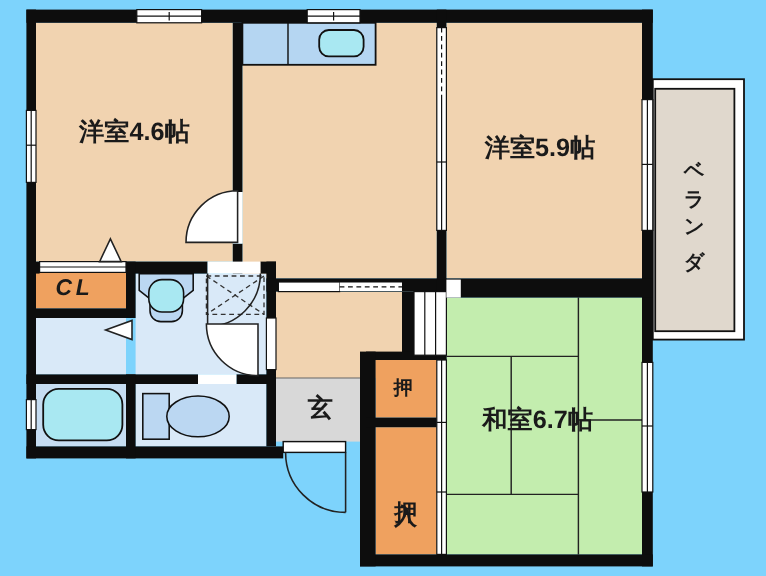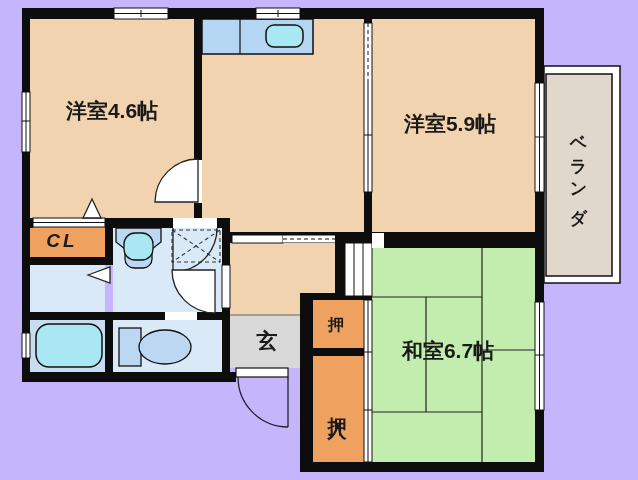--- a/index.html
+++ b/index.html
@@ -1,16 +1,16 @@
 <!DOCTYPE html>
 <html><head>
 <meta charset="utf-8">
 <style>
   html,body{margin:0;padding:0;background:#fff;}
-  #plan{position:relative;width:638px;height:480px;background:#c4b5fd;overflow:hidden;
+  #plan{position:relative;width:638px;height:480px;background:#7dd3fc;overflow:hidden;
         font-family:"Liberation Sans","DejaVu Sans",sans-serif;}
   #plan svg{position:absolute;left:0;top:0;}
   .lbl{position:absolute;transform:translate(-50%,-50%);color:#1a1a1a;font-weight:700;
        white-space:nowrap;line-height:1.05;text-align:center;pointer-events:none;}
   .lbl.v{writing-mode:vertical-rl;text-orientation:upright;}
 </style>
 </head>
 <body>
 
 <div id="plan">

